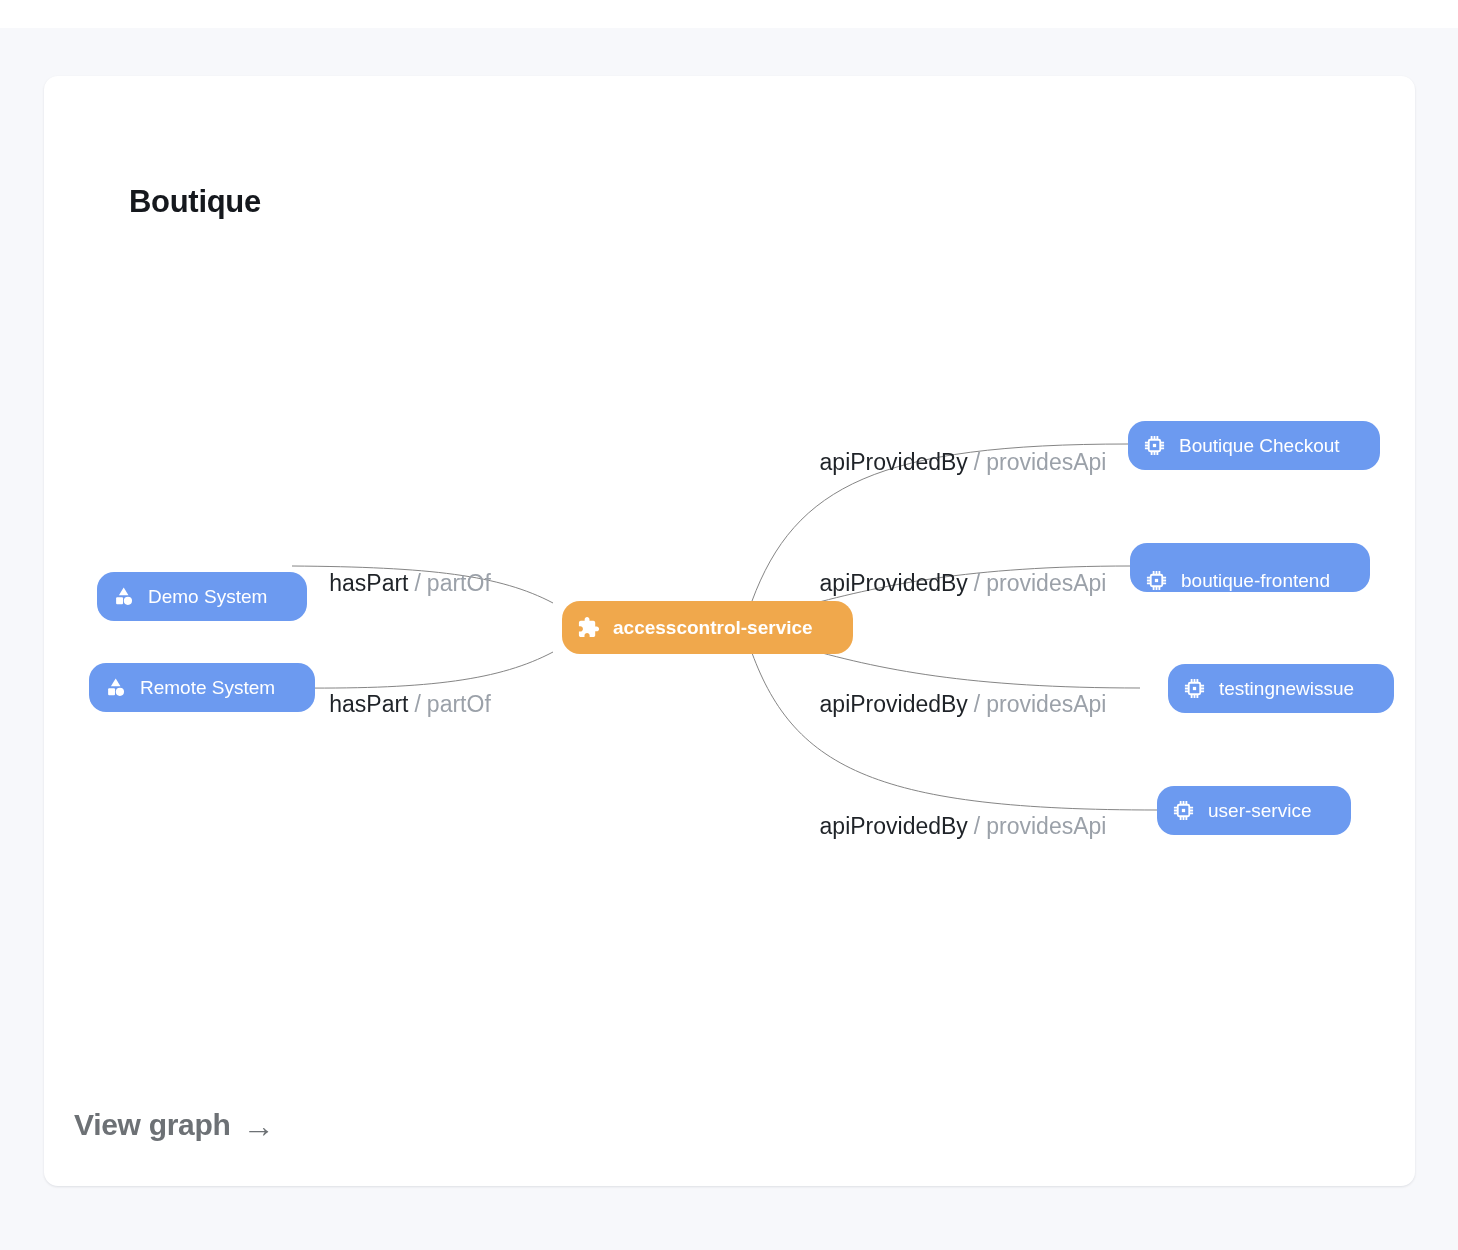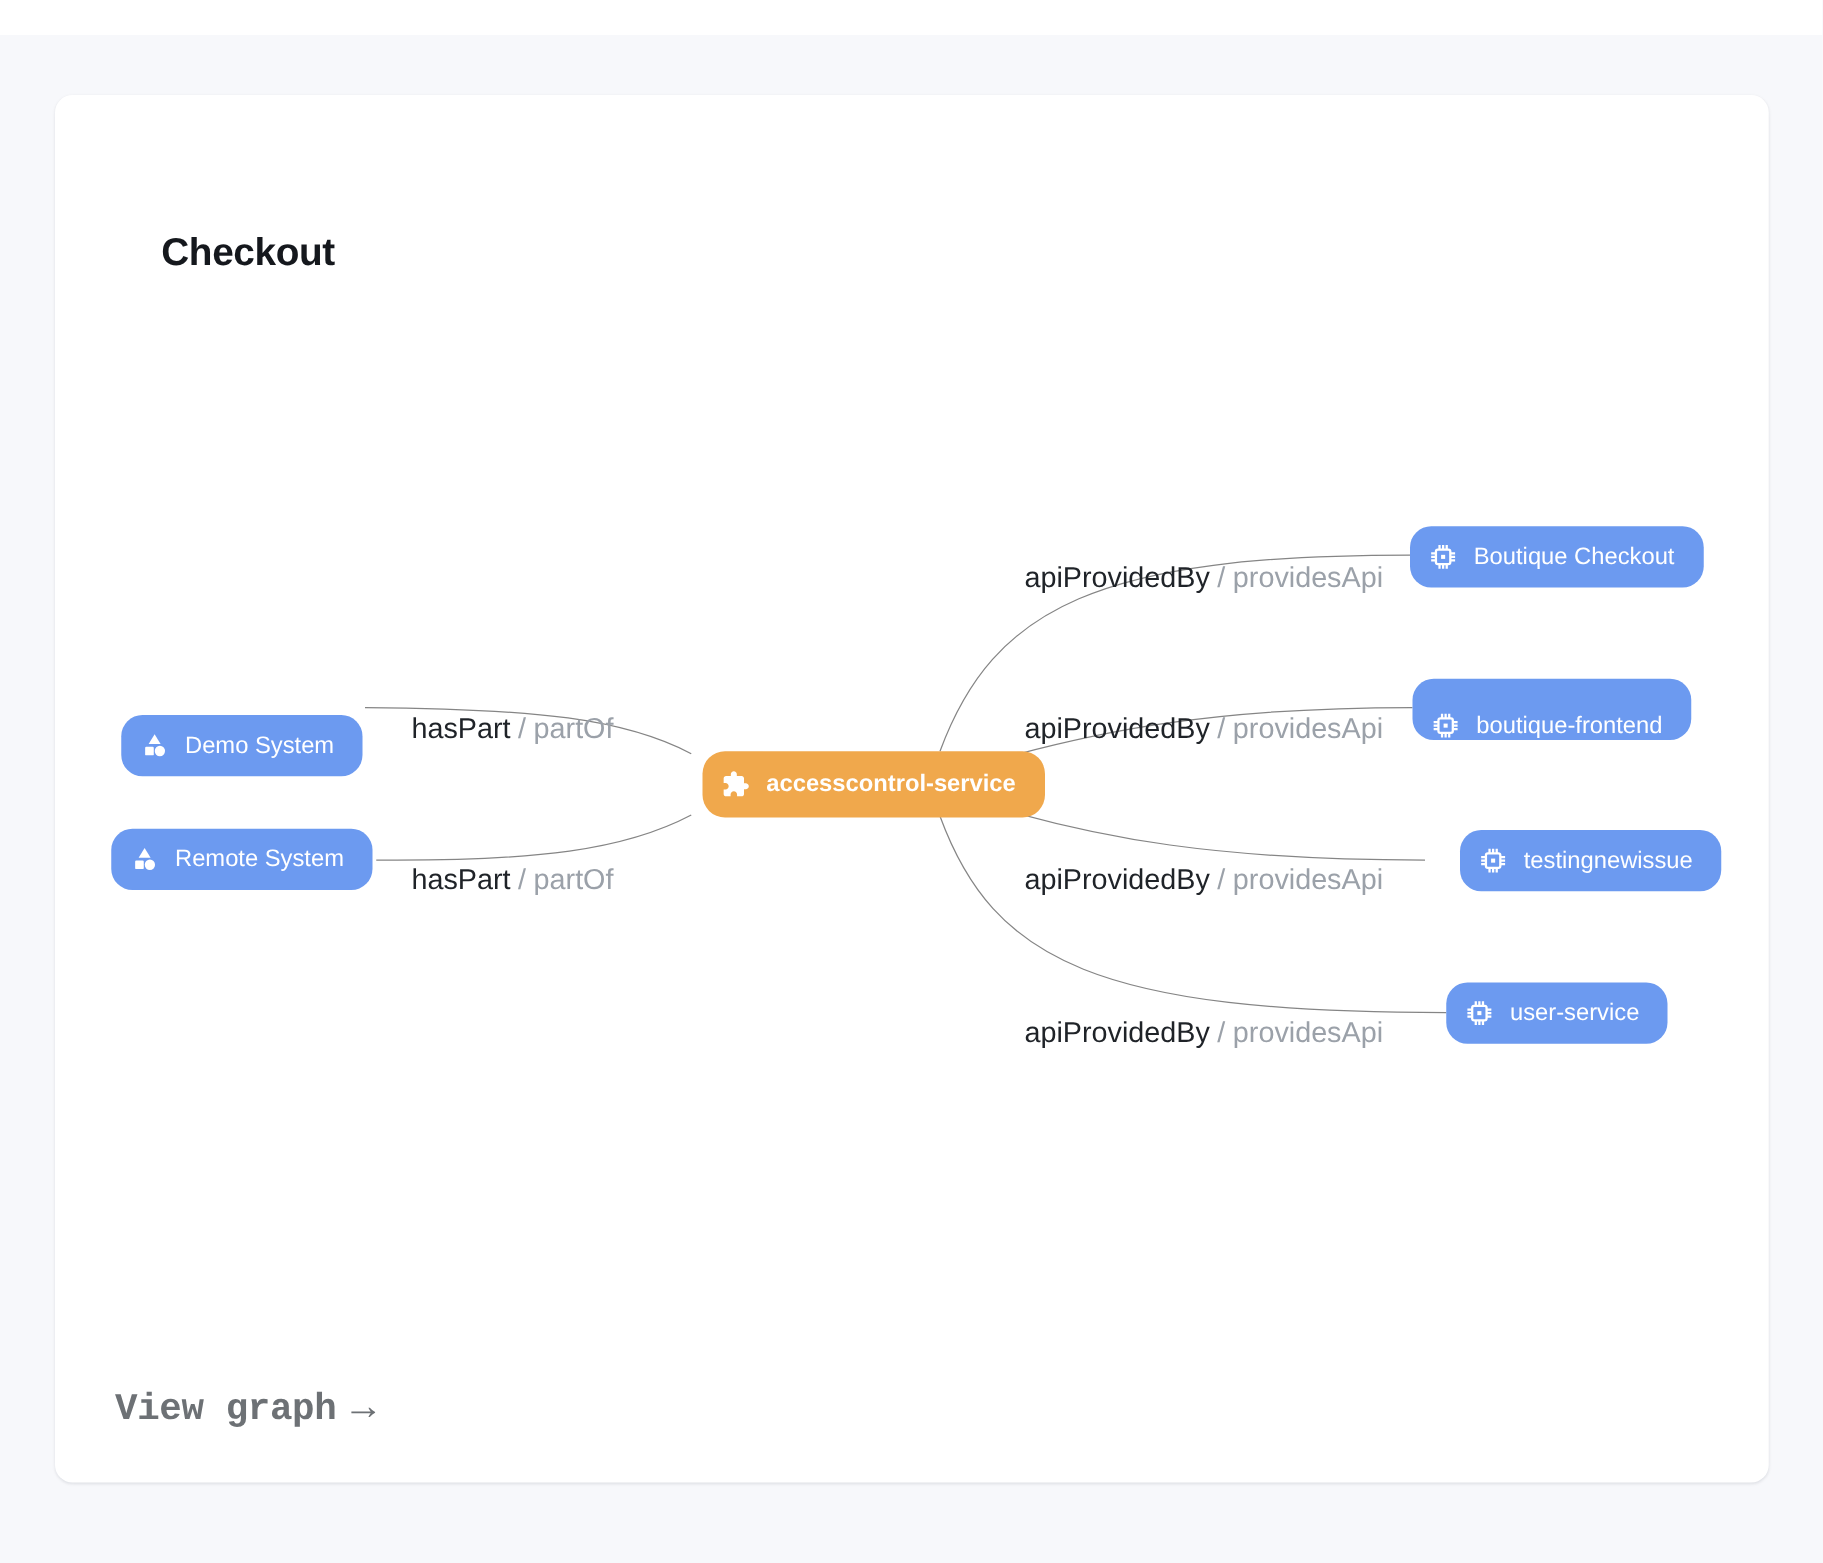--- a/index.html
+++ b/index.html
@@ -29,21 +29,21 @@
   svg.edges {
     position: absolute; left: 0; top: 0;
     width: 1458px; height: 1250px;
     pointer-events: none;
   }
   .pill {
     position: absolute;
     display: inline-flex; align-items: center;
     gap: 13px;
     height: 49px;
-    padding: 0 23px 0 15px;
+    padding: 0 40px 0 15px;
     border-radius: 17px;
     color: #ffffff;
     font-size: 19px;
     white-space: nowrap;
     cursor: pointer;
   }
   .pill .pill-icon { display: inline-flex; width: 23px; height: 23px; }
   .pill .pill-icon svg { width: 23px; height: 23px; }
   .pill-blue { background: #6c9af0; }
   .pill-center {
@@ -56,36 +56,35 @@
   .edge-label {
     position: absolute;
     transform: translate(-50%, -50%);
     display: inline-flex; gap: 6px;
     font-size: 23px;
     white-space: nowrap;
   }
   .edge-label .rel { color: #1f2328; }
   .edge-label .sep, .edge-label .inv { color: #9ba1a9; }
   .view-graph {
-    position: absolute; left: 92px; top: 1108px;
-    display: inline-flex; align-items: flex-end; gap: 12px;
+    position: absolute; left: 74px; top: 1108px;
+    display: inline-flex; align-items: flex-start; gap: 12px;
     font-size: 30px; font-weight: 700; color: #6d7175;
     letter-spacing: -0.3px;
     cursor: pointer;
-    font-family: Liberation Mono, monospace;
   }
   .view-graph .arrow { font-size: 32px; font-weight: 400; }
 </style>
 </head>
 <body>
 
 <div class="top-strip"></div>
 
 <div class="card">
-  <div class="card-title">Checkout</div>
+  <div class="card-title">Boutique</div>
 </div>
 
 <svg class="edges" viewBox="0 0 1458 1250">
   <g fill="none" stroke="#858585" stroke-width="1">
     <path d="M 292 566 C 430 567, 500 575, 553 603"></path>
     <path d="M 301 688 C 430 689, 500 680, 553 652"></path>
     <path d="M 752 601 C 795 485, 880 444, 1128 444"></path>
     <path d="M 797 608 C 880 585, 970 566, 1130 566"></path>
     <path d="M 797 646 C 880 670, 970 688, 1140 688"></path>
     <path d="M 752 653 C 795 770, 880 810, 1157 810"></path>

